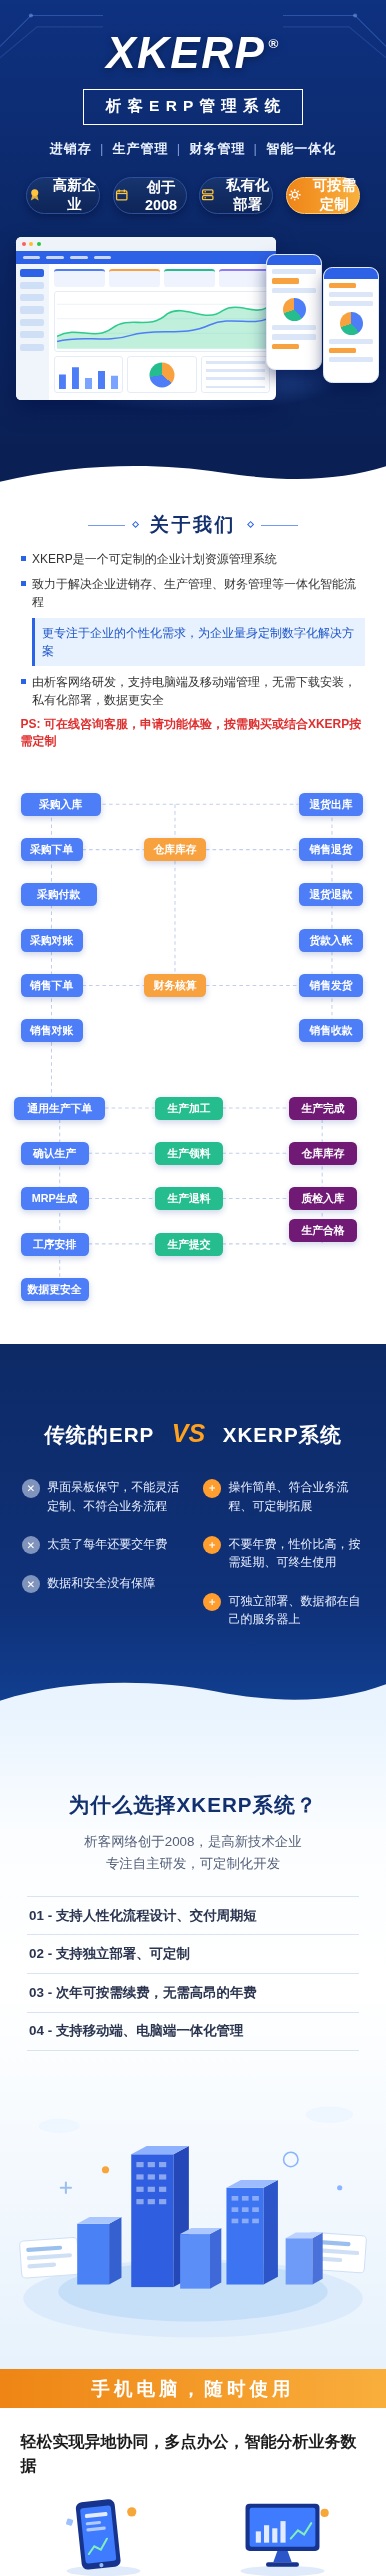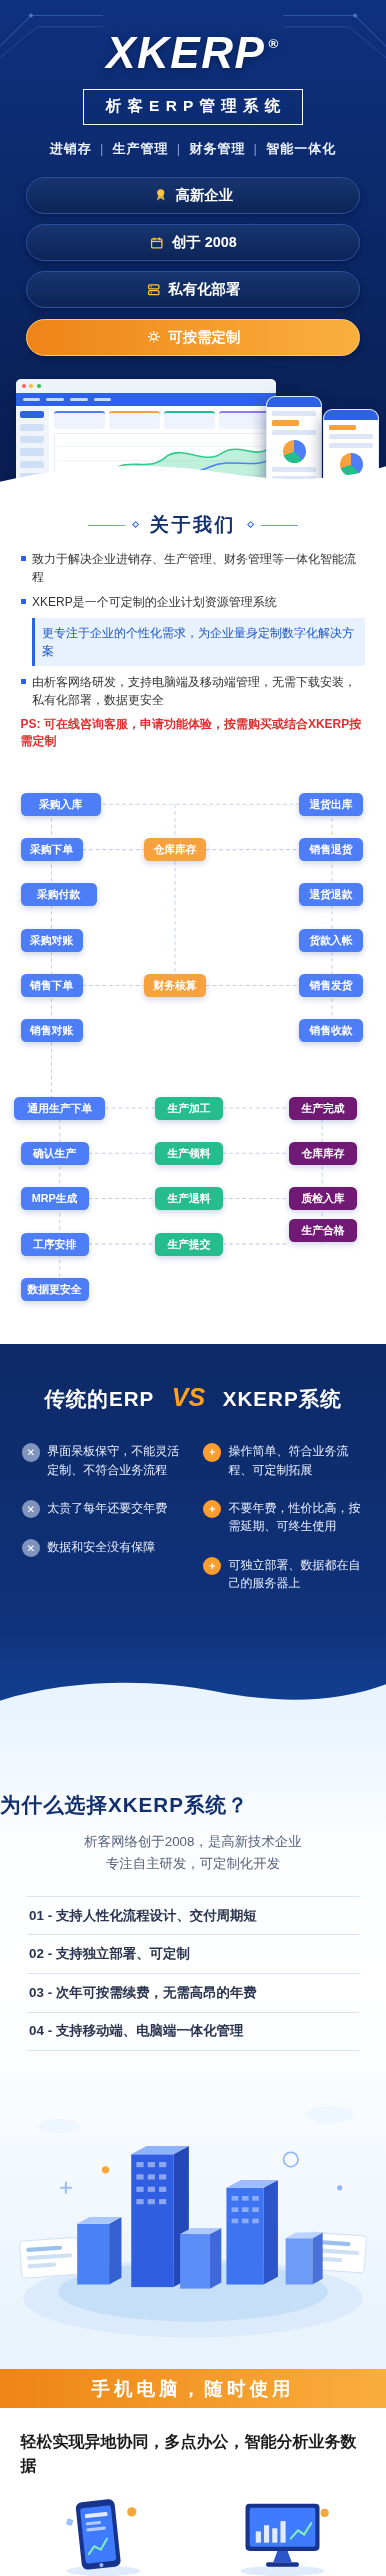--- a/index.html
+++ b/index.html
@@ -11,21 +11,21 @@
   
   .hero { height:489px; background:linear-gradient(180deg,#0e3180 0%,#0b2663 55%,#0a1f52 100%); text-align:center; }
   .deco { position:absolute; top:0; opacity:.9; }
   .deco-tl { left:0; }
   .deco-tr { right:0; transform:scaleX(-1); }
   .logo { padding-top:28px; color:#fff; font-size:44px; font-weight:bold; font-style:italic; letter-spacing:1.5px; text-shadow:0 2.1px 7.2px rgba(0,0,0,.35); }
   .logo sup { font-size:13.4px; font-style:normal; vertical-align:19.6px; margin-left:3.1px; }
   .subtitle-box { display:inline-block; margin-top:11.3px; border:1.5px solid #ffffff; color:#fff; font-size:15.5px; font-weight:bold; letter-spacing:6.2px; padding:6.2px 15.5px 6.2px 21.6px; }
   .tagline { margin-top:15.5px; color:#eaf1ff; font-size:13px; font-weight:600; letter-spacing:1px; }
   .tagline span:not(:last-child)::after { content:"|"; color:#7e97d6; margin:0 8.2px; font-weight:400; }
-  .badges { width:334px; margin:18.5px auto 0; display:grid; grid-template-columns:1fr; gap:10.3px 12.4px; }
+  .badges { width:334px; margin:18.5px auto 0; display:grid; grid-template-columns:1fr 1fr 1fr 1fr; gap:10.3px 12.4px; }
   .badge { height:37px; border-radius:18.5px; background:linear-gradient(180deg,#17356f,#0d2457); border:0.5px solid #2c4f9e; display:flex; align-items:center; justify-content:center; gap:7.2px; color:#fff; font-size:14.4px; font-weight:bold; box-shadow:0 3.1px 7.2px rgba(0,10,40,.35); }
   .badge.hl { background:linear-gradient(90deg,#ef8417,#f9b03d); border-color:#ffc96e; }
   .bicon { width:15.5px; height:15.5px; flex:none; }
   
   .mock { position:relative; margin-top:21.6px; height:170px; }
   .mock-glow { position:absolute; left:36px; bottom:-7.2px; width:314px; height:72px; background:radial-gradient(ellipse at center, rgba(90,150,255,.55), rgba(90,150,255,0) 70%); }
   .window { position:absolute; left:15.5px; top:2.1px; width:260px; height:163px; background:#fff; border-radius:5.2px; box-shadow:0 9.3px 20.6px rgba(0,15,70,.5); overflow:hidden; text-align:left; }
   .win-head { height:13.4px; background:#eef2f9; display:flex; align-items:center; gap:3.6px; padding-left:6.2px; }
   .dot { width:4.1px; height:4.1px; border-radius:50%; }
   .d1{background:#ff5f57}.d2{background:#febc2e}.d3{background:#28c840}
@@ -74,33 +74,33 @@
   
   .flow { height:577px; background:#fff; }
   .flow svg.conn { position:absolute; inset:0; }
   .fp { position:absolute; height:23px; line-height:23px; border-radius:5.2px; color:#fff; font-size:10.8px; text-align:center; font-weight:600; box-shadow:0 2.6px 6.2px rgba(30,60,150,.22); white-space:nowrap; }
   .c-blue{background:#4d7ef7}.c-orange{background:#f8a13f}.c-green{background:#26bd8e}.c-purple{background:#701a75}
 
   
   .vs { height:371px; background:linear-gradient(180deg,#0d2a66 0%,#0f3179 70%,#114092 100%); color:#fff; }
   .vs-title { padding-top:39px; display:flex; align-items:baseline; justify-content:center; gap:17.5px; }
   .vs-title .t { font-size:20.6px; font-weight:bold; letter-spacing:1px; }
-  .vs-title .v { font-size:25px; font-weight:bold; font-style:italic; color:#ffa21f; }
+  .vs-title .v { font-size:25px; font-weight:bold; font-style:italic; color:#ffa21f;margin-top:36px; }
   .vs-cols { display:flex; gap:19.6px; padding:0 21.6px; margin-top:29px; }
   .vs-col { flex:1; }
   .vs-item { display:flex; gap:7.2px; margin-bottom:19.6px; }
   .vs-ico { width:18.5px; height:18.5px; border-radius:50%; flex:none; display:flex; align-items:center; justify-content:center; font-size:10.3px; font-weight:bold; color:#fff; margin-top:1px; }
   .ico-x { background:#7f93bd; }
   .ico-p { background:#ff9d2e; }
   .vs-item p { font-size:12px; line-height:1.55; color:#e8eeff; }
   .vs-wave { position:absolute; bottom:-0.5px; left:0; width:386px; height:45px; display:block; }
 
   
   .why { height:654px; background:linear-gradient(180deg,#e9f4fe 0%,#fbfdff 18%,#ffffff 42%,#e7f2fc 100%); }
-  .why-title { padding-top:76px; text-align:left; color:#12306e; font-size:20.6px; font-weight:bold; letter-spacing:1px; }
+  .why-title { padding-top:76px; text-align:center; color:#12306e; font-size:20.6px; font-weight:bold; letter-spacing:1px; }
   .why-desc { margin-top:12.4px; text-align:center; color:#56617a; font-size:13.4px; line-height:1.6; }
   .why-list { margin:21.6px 27px 0; border-top:0.5px solid #d9e3f2; }
   .witem { padding:9.8px 2.1px; border-bottom:0.5px solid #d9e3f2; color:#2b3550; font-size:13.4px; font-weight:600; }
   .city { margin-top:8.2px; height:309px; }
   .city svg { display:block; }
 
   
   .banner { height:39px; background:linear-gradient(90deg,#ee8514,#f9ae3c); display:flex; align-items:center; justify-content:center; }
   .banner span { color:#fff; font-size:18.5px; font-weight:bold; letter-spacing:4.1px; }
 
@@ -259,25 +259,25 @@
     <div class="sec-title">
       <span class="tline"></span>
       <span class="tdiamond"></span>
       <h2>关于我们</h2>
       <span class="tdiamond"></span>
       <span class="tline"></span>
     </div>
     <div class="about-body">
       <div class="apoint">
         <span class="sq"></span>
-        <p>致力于解决企业进销存、生产管理、财务管理等一体化智能流程</p>
+        <p>XKERP是一个可定制的企业计划资源管理系统</p>
       </div>
       <div class="apoint">
         <span class="sq"></span>
-        <p>XKERP是一个可定制的企业计划资源管理系统</p>
+        <p>致力于解决企业进销存、生产管理、财务管理等一体化智能流程</p>
       </div>
       <div class="ahl">更专注于企业的个性化需求，为企业量身定制数字化解决方案</div>
       <div class="apoint">
         <span class="sq"></span>
         <p>由析客网络研发，支持电脑端及移动端管理，无需下载安装，私有化部署，数据更安全</p>
       </div>
       <p class="ps">PS: 可在线咨询客服，申请功能体验，按需购买或结合XKERP按需定制</p>
     </div>
   </section>
 

